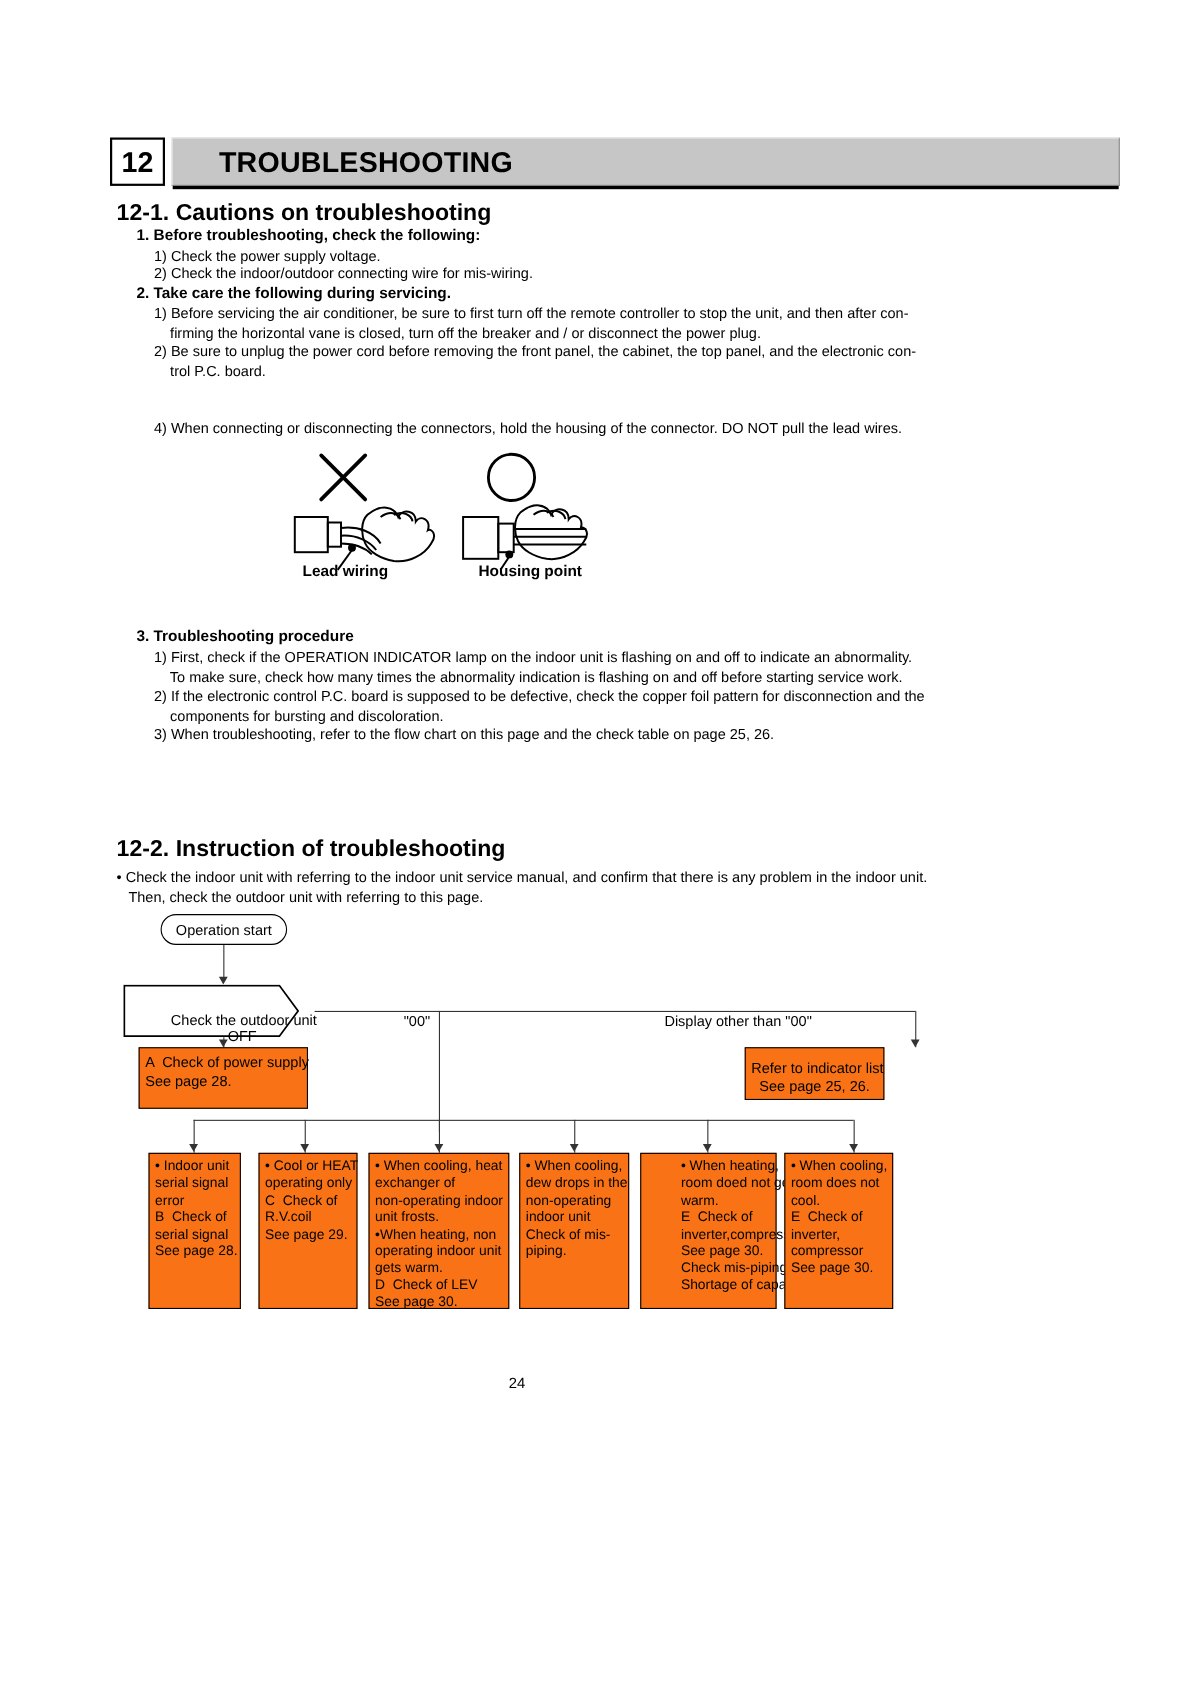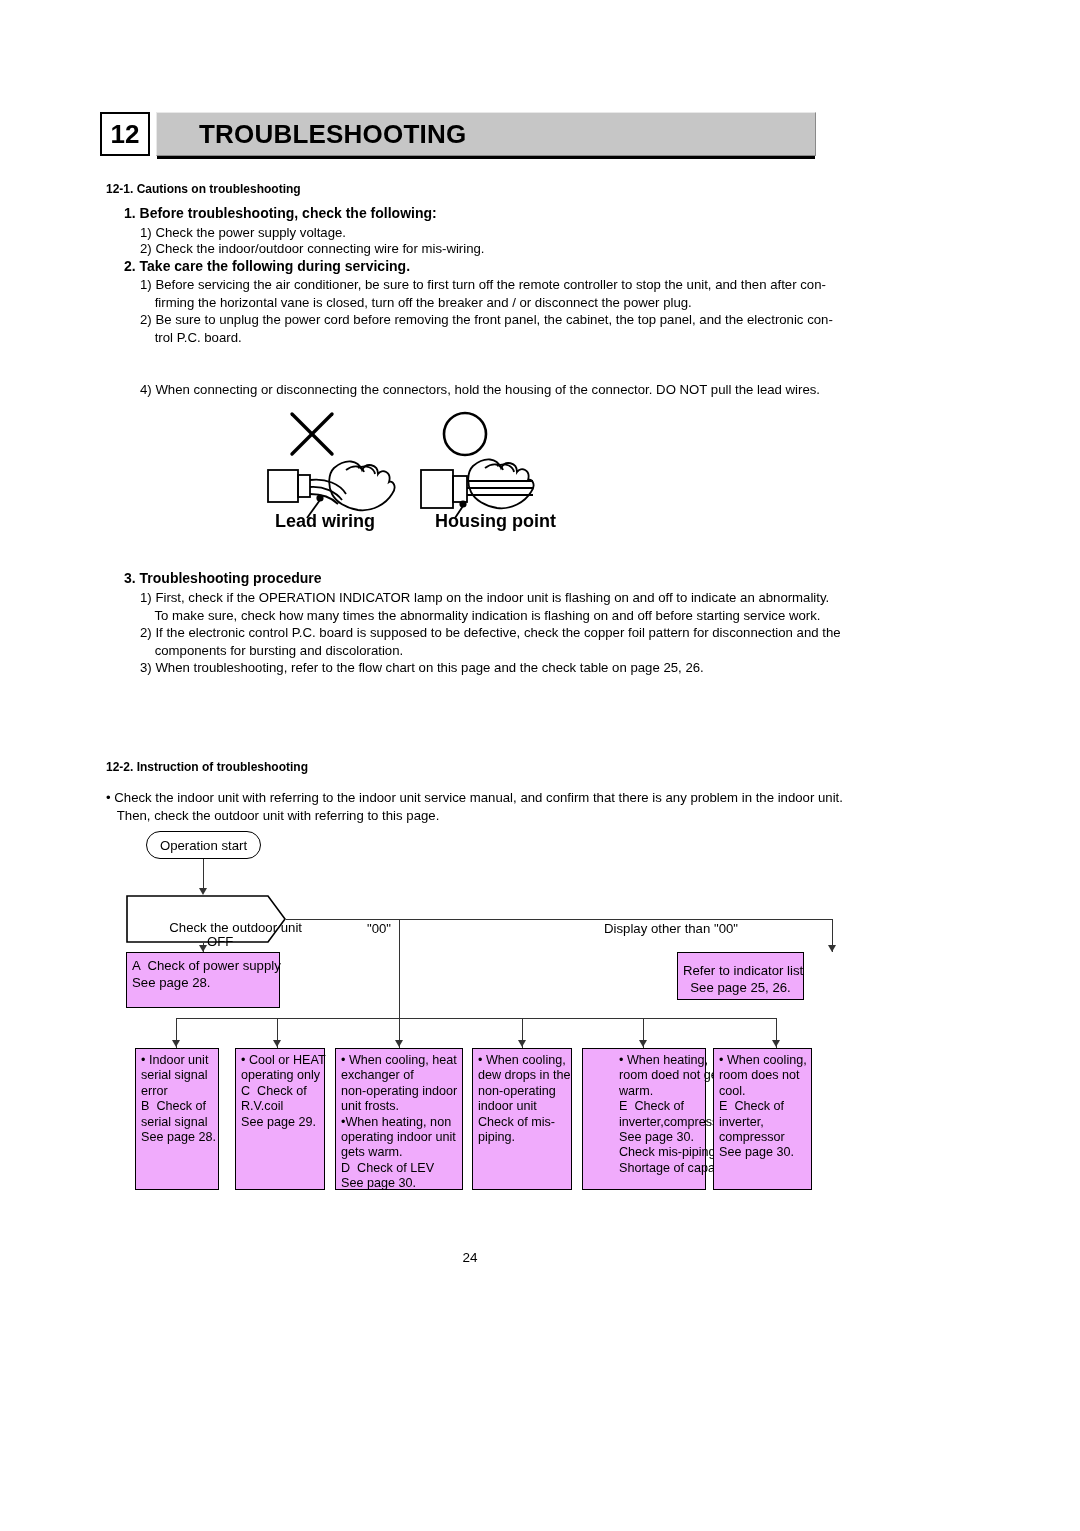--- a/index.html
+++ b/index.html
@@ -21,22 +21,22 @@
   .page {
     position: absolute;
     inset: 0;
     background: #ffffff;
   }
 
   
   .chapter-header {
     position: absolute;
     left: 100px;
-    top: 112px;
-    width: 716px;
+    top: 125px;
+    width: 918px;
     height: 44px;
     display: flex;
     align-items: stretch;
   }
   .chapter-number {
     width: 50px;
     border: 2px solid #000;
     background: #ffffff;
     display: flex;
     align-items: center;
@@ -68,21 +68,21 @@
   .chapter-title {
     font-size: 26px;
     font-weight: bold;
     margin-left: 42px;
     letter-spacing: 0.2px;
   }
 
   
   .sec-heading {
     position: absolute;
-    font-size: 12px;
+    font-size: 21px;
     font-weight: bold;
   }
   .sub-heading {
     position: absolute;
     font-size: 14px;
     font-weight: bold;
   }
   .body-line {
     position: absolute;
     font-size: 13.2px;
@@ -95,21 +95,21 @@
     line-height: 17.6px;
   }
   .body-block .ln { display: block; white-space: pre; }
 
   
   .illus {
     position: absolute;
   }
   .illus-caption {
     position: absolute;
-    font-size: 18px;
+    font-size: 14px;
     font-weight: bold;
   }
 
   
   .fc { position: absolute; }
 
   .node-terminator {
     position: absolute;
     border: 1.6px solid #000;
     border-radius: 22px;
@@ -130,21 +130,21 @@
     position: absolute;
     left: 14px;
     top: 7px;
     line-height: 17px;
     white-space: pre;
   }
 
   .node-box {
     position: absolute;
     border: 1.5px solid #000;
-    background: #f0abfc;
+    background: #f97316;
     box-sizing: border-box;
     font-size: 13.2px;
     line-height: 17px;
     padding: 4px 5px;
   }
   .node-box.center {
     text-align: center;
     padding-top: 9px;
   }
   .node-box .ln { display: block; white-space: pre; }
@@ -283,21 +283,21 @@
     <span class="ln">   Then, check the outdoor unit with referring to this page.</span>
   </div>
 
   <div class="fc" style="left:0; top:0; width:1080px; height:1531px;">
 
     <div class="node-terminator" style="left:146px; top:831px; width:115px; height:28px;">Operation start</div>
 
     <div class="v-line" style="left:203px; top:859px; height:31px;"></div>
     <div class="arrow-down" style="left:199px; top:888px;"></div>
 
-    <div class="node-hex" style="left:126px; top:895px; width:160px; height:48px;">
+    <div class="node-hex" style="left:112px; top:895px; width:160px; height:48px;">
       <svg width="160" height="48" viewBox="0 0 160 48" style="position:absolute;left:0;top:0;">
         <path d="M1,1 L142,1 L159,24 L142,47 L1,47 Z" fill="#fff" stroke="#000" stroke-width="1.6"></path>
       </svg>
       <span class="hex-label">
         <span>Check the outdoor unit</span><br>
         <span>LED indicator</span>
       </span>
     </div>
 
     <div class="v-line" style="left:203px; top:943px; height:10px;"></div>

